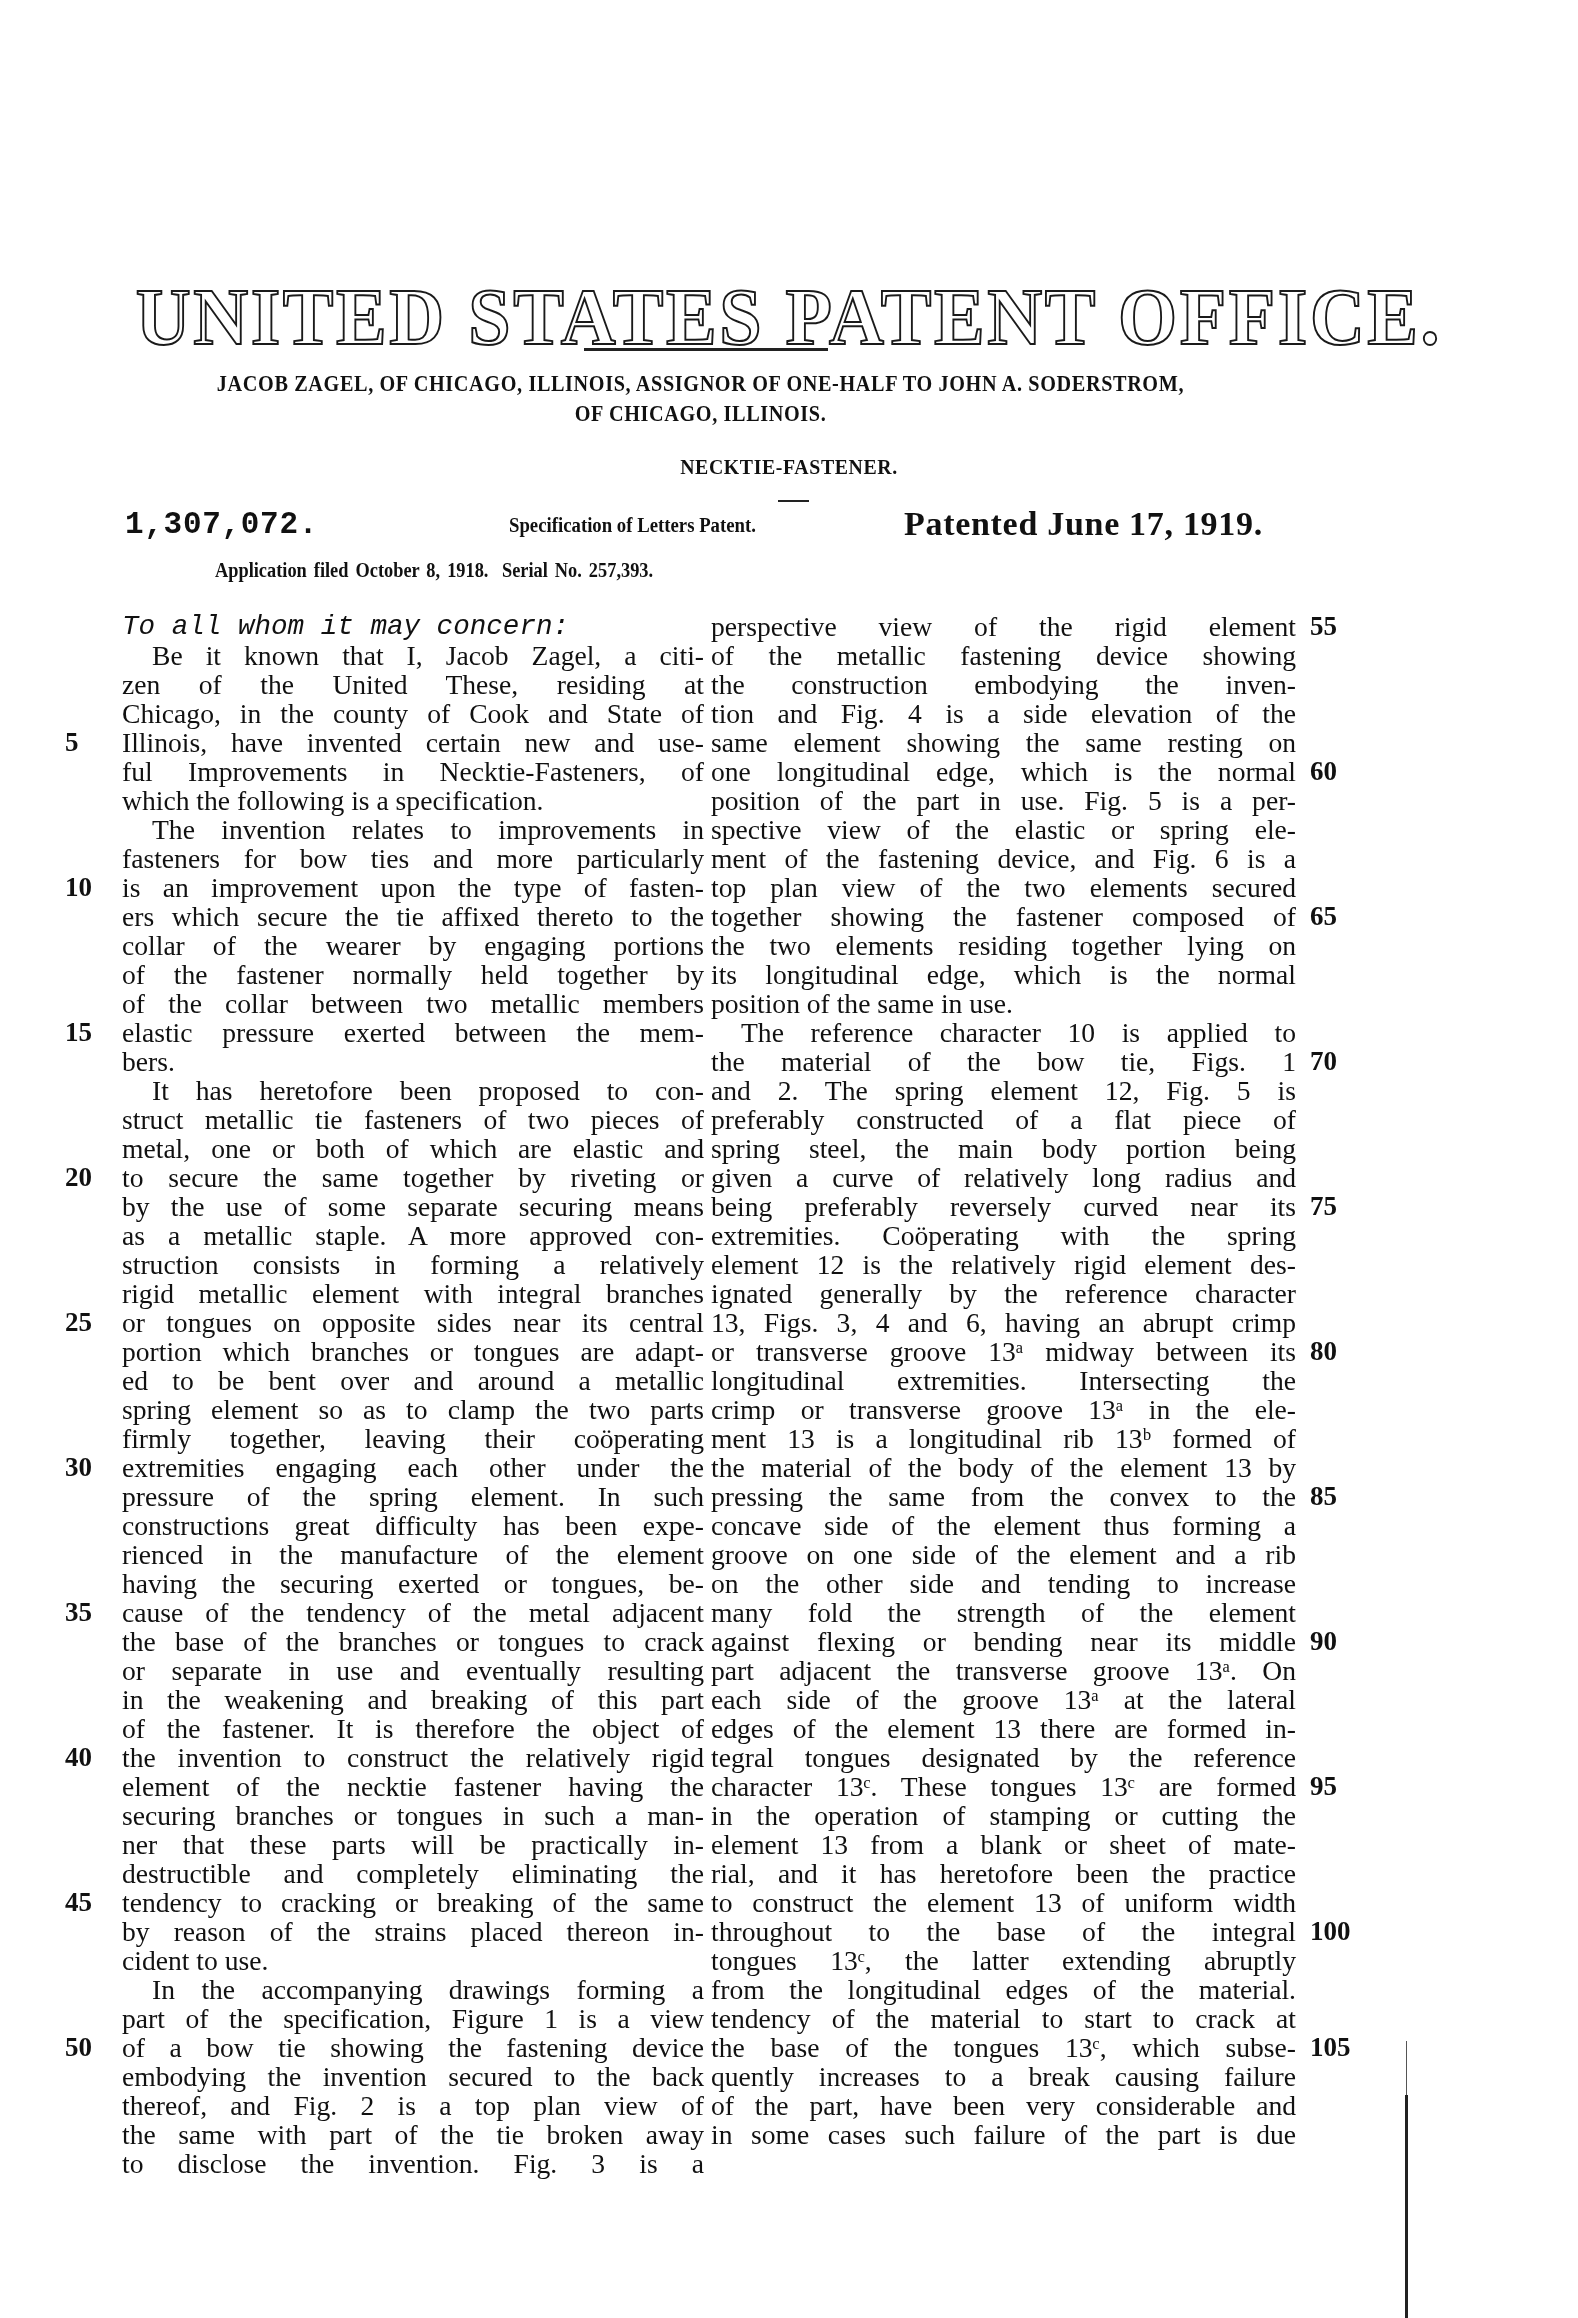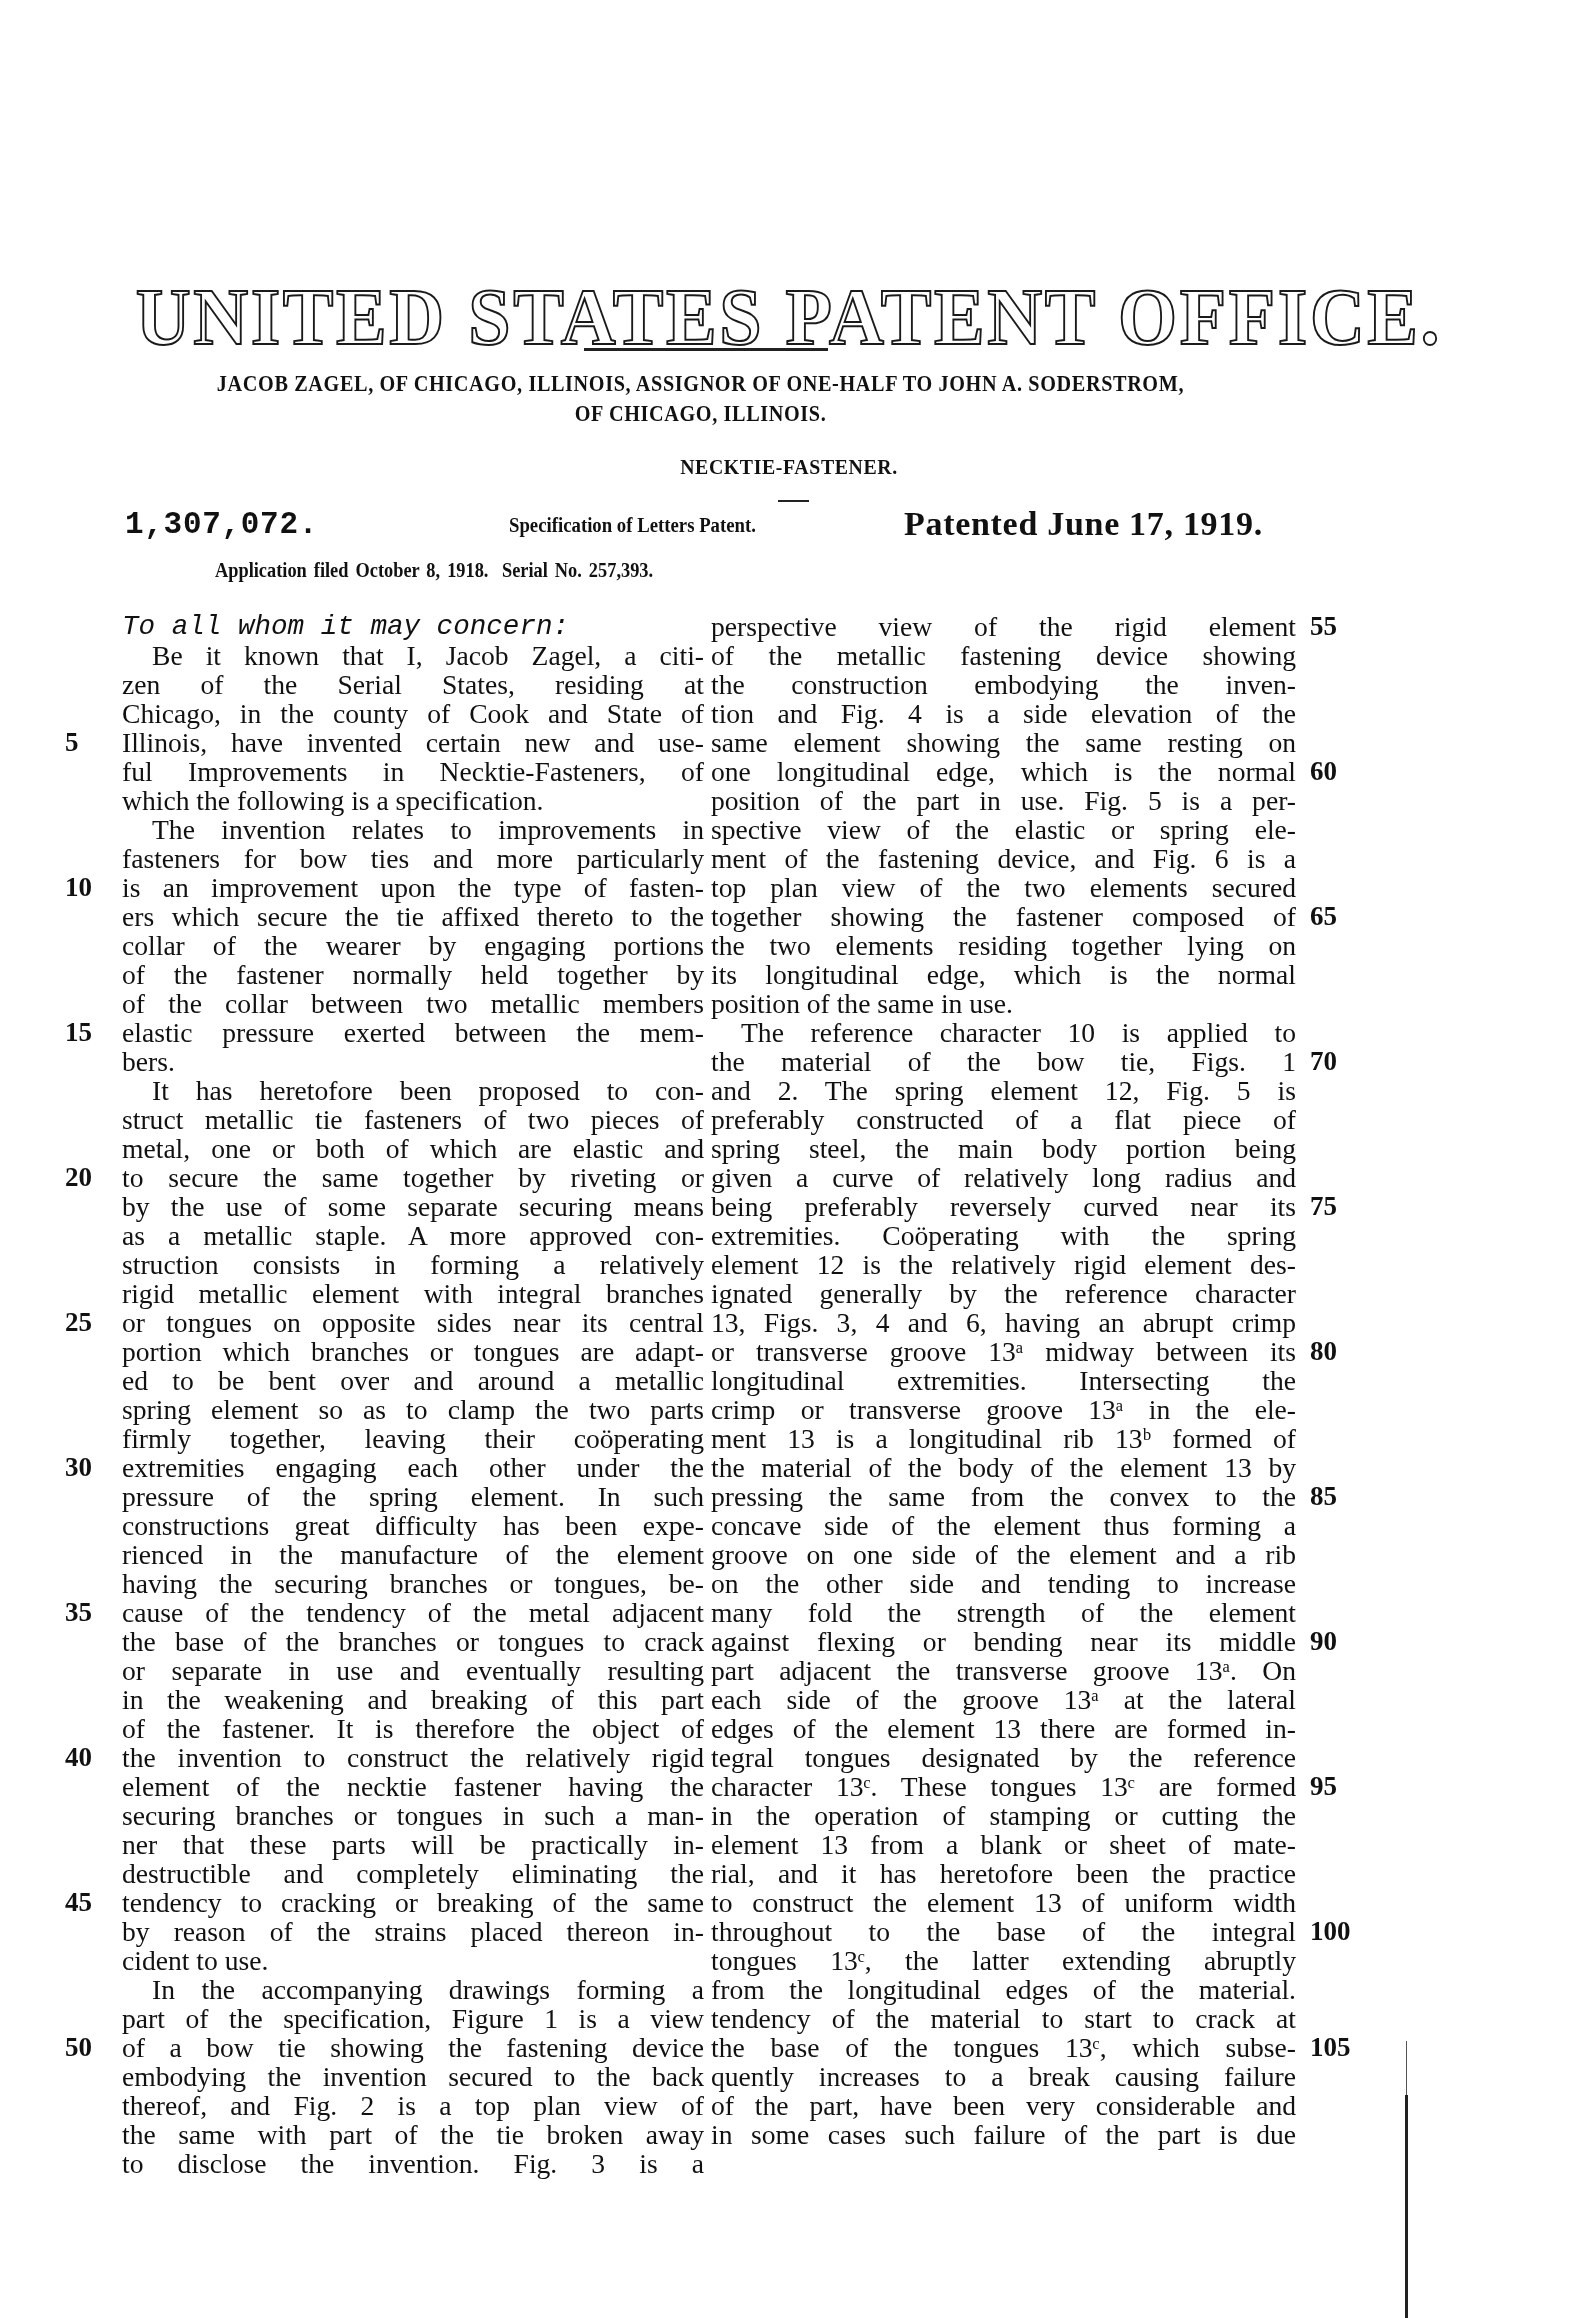--- a/index.html
+++ b/index.html
@@ -88,21 +88,21 @@
   <div class="spec-label">Specification of Letters Patent.</div>
   <div class="patented-date">Patented June 17, 1919.</div>
 
   <div class="application-line">
     <span>Application filed October 8, 1918.</span><span>Serial No. 257,393.</span>
   </div>
 
   <div class="column col-left" id="col-left">
       <span class="line italic"><span>To all whom it may concern:</span></span>
       <span class="line indent"><span>Be it known that I, Jacob Zagel, a citi-</span></span>
-      <span class="line"><span>zen of the Serial States, residing at</span></span>
+      <span class="line"><span>zen of the United These, residing at</span></span>
       <span class="line"><span>Chicago, in the county of Cook and State of</span></span>
       <span class="line"><span>Illinois, have invented certain new and use-</span><span class="line-no left">5</span></span>
       <span class="line"><span>ful Improvements in Necktie-Fasteners, of</span></span>
       <span class="line last"><span>which the following is a specification.</span></span>
       <span class="line indent"><span>The invention relates to improvements in</span></span>
       <span class="line"><span>fasteners for bow ties and more particularly</span></span>
       <span class="line"><span>is an improvement upon the type of fasten-</span><span class="line-no left">10</span></span>
       <span class="line"><span>ers which secure the tie affixed thereto to the</span></span>
       <span class="line"><span>collar of the wearer by engaging portions</span></span>
       <span class="line"><span>of the fastener normally held together by</span></span>
@@ -119,21 +119,21 @@
       <span class="line"><span>rigid metallic element with integral branches</span></span>
       <span class="line"><span>or tongues on opposite sides near its central</span><span class="line-no left">25</span></span>
       <span class="line"><span>portion which branches or tongues are adapt-</span></span>
       <span class="line"><span>ed to be bent over and around a metallic</span></span>
       <span class="line"><span>spring element so as to clamp the two parts</span></span>
       <span class="line"><span>firmly together, leaving their coöperating</span></span>
       <span class="line"><span>extremities engaging each other under the</span><span class="line-no left">30</span></span>
       <span class="line"><span>pressure of the spring element.  In such</span></span>
       <span class="line"><span>constructions great difficulty has been expe-</span></span>
       <span class="line"><span>rienced in the manufacture of the element</span></span>
-      <span class="line"><span>having the securing branches or tongues, be-</span></span>
+      <span class="line"><span>having the securing exerted or tongues, be-</span></span>
       <span class="line"><span>cause of the tendency of the metal adjacent</span><span class="line-no left">35</span></span>
       <span class="line"><span>the base of the branches or tongues to crack</span></span>
       <span class="line"><span>or separate in use and eventually resulting</span></span>
       <span class="line"><span>in the weakening and breaking of this part</span></span>
       <span class="line"><span>of the fastener.  It is therefore the object of</span></span>
       <span class="line"><span>the invention to construct the relatively rigid</span><span class="line-no left">40</span></span>
       <span class="line"><span>element of the necktie fastener having the</span></span>
       <span class="line"><span>securing branches or tongues in such a man-</span></span>
       <span class="line"><span>ner that these parts will be practically in-</span></span>
       <span class="line"><span>destructible and completely eliminating the</span></span>

